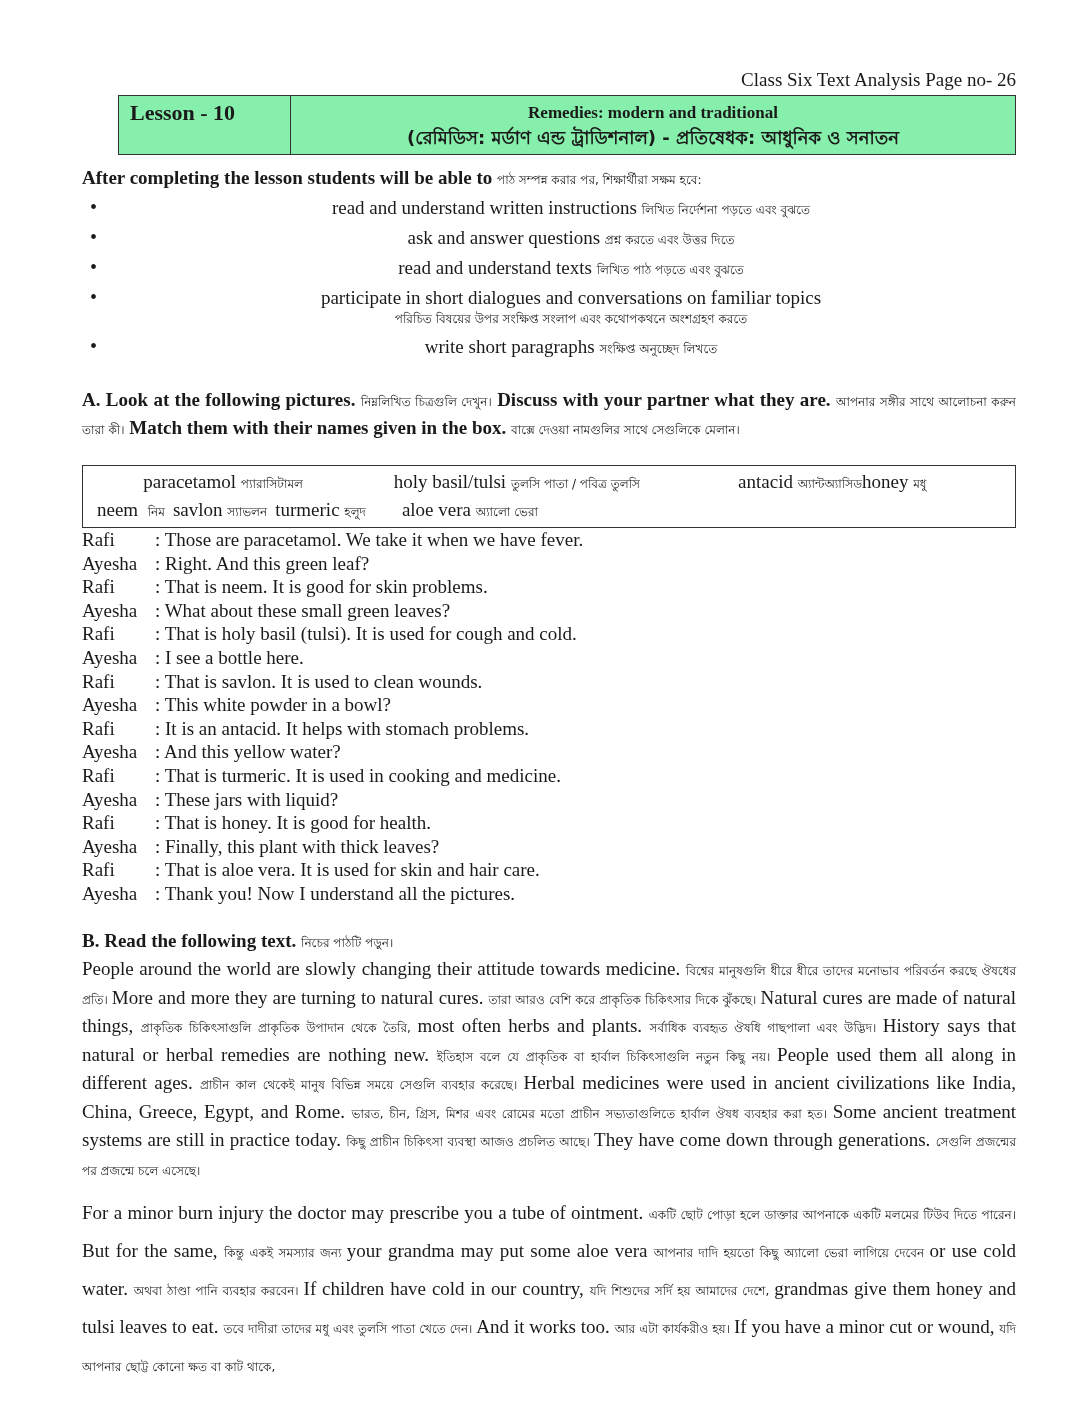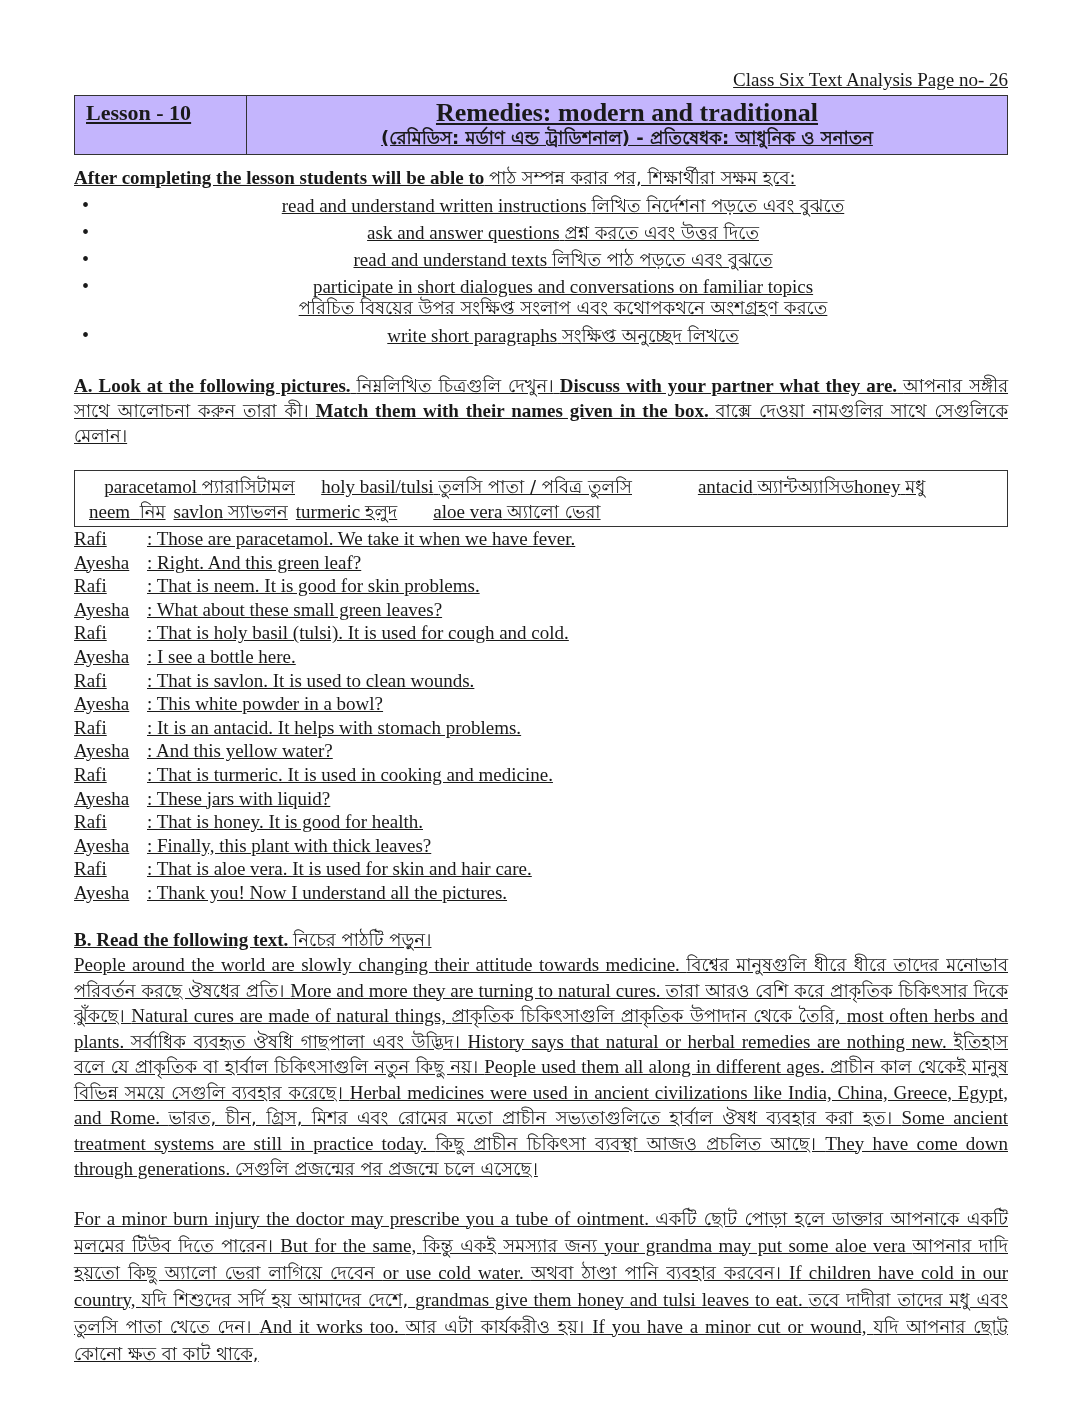--- a/index.html
+++ b/index.html
@@ -1,33 +1,33 @@
 <!DOCTYPE html>
 <html><head>
   <meta charset="utf-8">
   <style>
     html, body { margin: 0; padding: 0; background: #ffffff; }
     body {
       width: 1080px; height: 1428px; overflow: hidden; position: relative;
       font-family: "Liberation Serif", "DejaVu Serif", serif;
       color: #1a1a1a;
     }
-    .page { position: absolute; left: 74px; top: 68px; width: 934px; text-decoration: underline; }
+    .page { position: absolute; left: 82px; top: 68px; width: 934px; }
     .page-label { text-align: right; font-size: 19px; line-height: 24px; margin-bottom: 3px; }
     .lesson-box {
-      display: flex; border: 1.5px solid #333; background: #c4b5fd; height: 58px;
+      display: flex; border: 1.5px solid #333; background: #86efac; height: 58px; margin-left: 36px;
     }
     .lesson-num {
       width: 172px; border-right: 1.5px solid #333; font-weight: bold; font-size: 22px;
       padding: 4px 0 0 11px; box-sizing: border-box;
     }
     .lesson-title { flex: 1; text-align: center; padding-top: 3px; }
-    .lesson-title .en { font-weight: bold; font-size: 26px; line-height: 27px; }
+    .lesson-title .en { font-weight: bold; font-size: 17px; line-height: 27px; }
     .lesson-title .bn { font-weight: bold; font-size: 18px; line-height: 24px; font-family: "DejaVu Sans", sans-serif; }
-    .bn { font-family: "DejaVu Sans", sans-serif; font-size: 18px; }
+    .bn { font-family: "DejaVu Sans", sans-serif; font-size: 12px; }
     .objectives-head { margin-top: 11px; font-size: 19px; line-height: 24px; }
     .objectives-head b { font-weight: bold; }
     ul.obj { margin: 2px 0 0 0; padding: 0; list-style: none; text-align: center; }
     ul.obj li { position: relative; padding-left: 44px; font-size: 19px; line-height: 27px; }
     ul.obj li::before { content: "•"; position: absolute; left: 8px; top: 0; font-size: 20px; }
     ul.obj li .sub { display: block; line-height: 20px; margin-top: -2px; margin-bottom: 4px; }
     .secA { margin-top: 24px; font-size: 19px; line-height: 25px; text-align: justify; }
     .secA b { font-weight: bold; }
     .names-box {
       margin-top: 22px; border: 1.5px solid #333; padding: 3px 10px 2px 10px;
@@ -35,21 +35,21 @@
     }
     .names-row { display: flex; }
     .names-row span.item { white-space: nowrap; }
     .answer-h { font-weight: bold; font-size: 19px; line-height: 24px; margin-top: 1px; }
     .dialogue { font-size: 19px; line-height: 23.6px; }
     .dl { display: flex; }
     .dl .sp { width: 73px; }
     .dl .tx { flex: 1; }
     .secB { margin-top: 22px; font-size: 19px; line-height: 25.5px; text-align: justify; }
     .secB-head { font-weight: bold; }
-    .para2 { margin-top: 23px; font-size: 19px; line-height: 27px; text-align: justify; }
+    .para2 { margin-top: 11px; font-size: 19px; line-height: 36px; text-align: justify; }
     p { margin: 0; }
   </style>
 </head>
 <body>
 
 <div class="page">
   <div class="page-label">Class Six Text Analysis Page no- 26</div>
 
   <div class="lesson-box">
     <div class="lesson-num">Lesson - 10</div>

